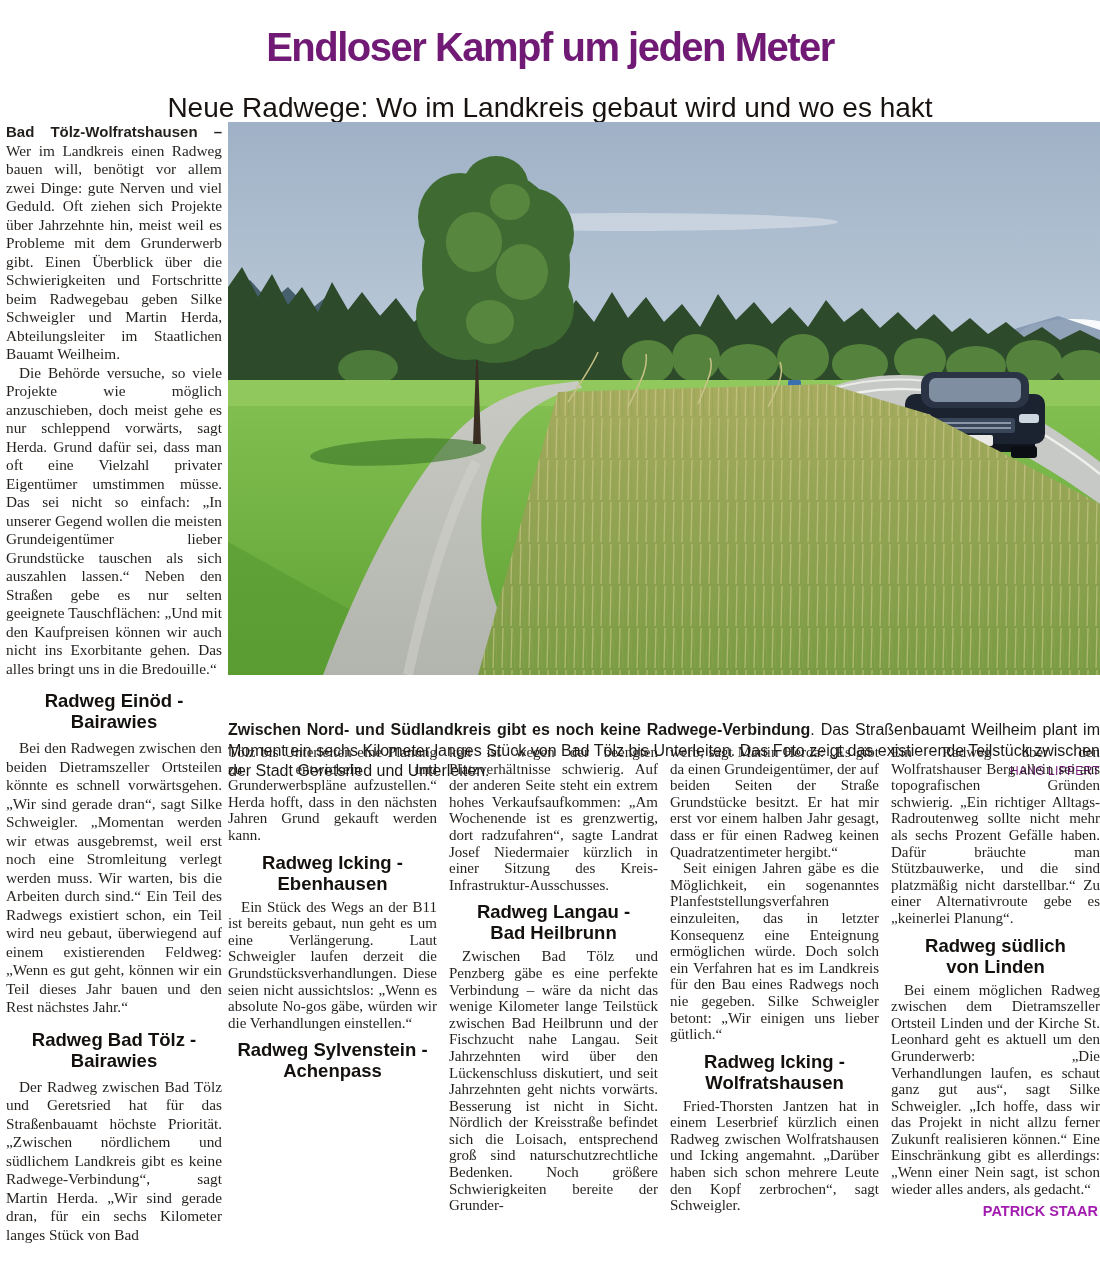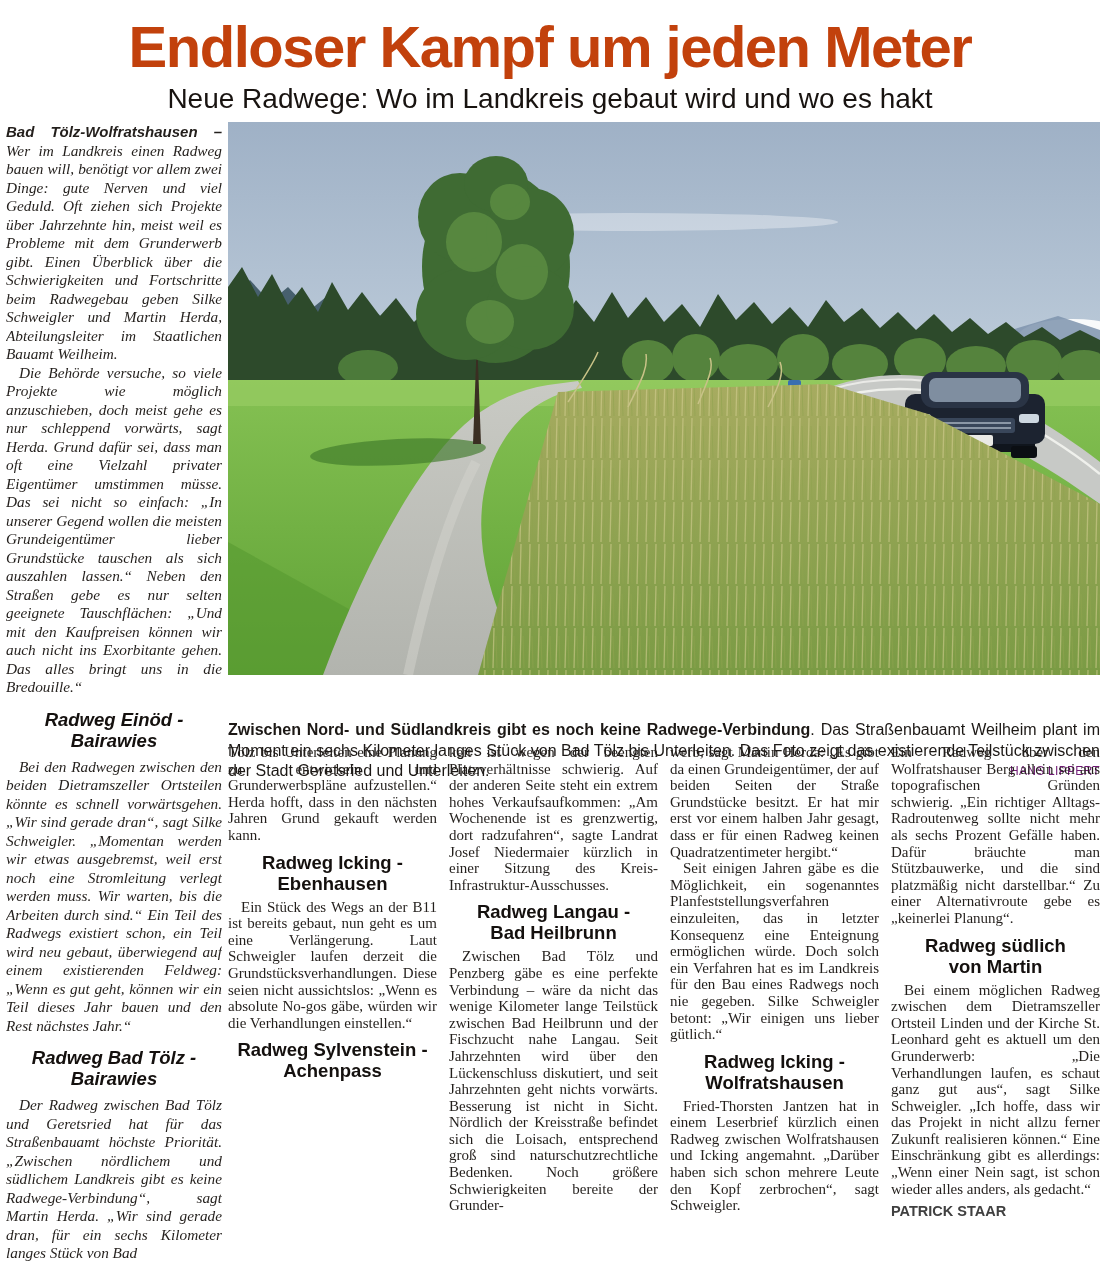--- a/index.html
+++ b/index.html
@@ -1,43 +1,43 @@
 <!DOCTYPE html>
 <html lang="de"><head>
 <meta charset="utf-8">
 <style>
   html,body { margin:0; padding:0; background:#ffffff; }
   #page { position:relative; width:1100px; height:1273px; background:#ffffff; overflow:hidden;
           font-family:"Liberation Serif", serif; color:#231f1c; }
 
   
   .headline { font-family:"Liberation Sans", sans-serif; font-weight:700;
-              font-size:58px; letter-spacing:-1.5px; line-height:66px;
-              text-align:center; margin:14px 0 3px; color:#c2410c; }
+              font-size:40px; letter-spacing:-1.5px; line-height:66px;
+              text-align:center; margin:14px 0 12px; color:#701a75; }
   .subheadline { font-family:"Liberation Sans", sans-serif; font-weight:400;
                  font-size:28px; line-height:32px; text-align:center;
                  margin:3px 0 0; color:#181310; }
 
   
-  #col1 { position:absolute; left:6px; top:123px; width:216px; height:1146px; overflow:hidden;font-style:italic; }
+  #col1 { position:absolute; left:6px; top:123px; width:216px; height:1146px; overflow:hidden; }
   #cols-bottom { position:absolute; left:228px; top:744px; width:872px; height:529px;
                  display:flex; gap:12px; }
   .bcol { width:209px; height:529px; overflow:hidden; }
 
   .body { font-family:"Liberation Serif", serif; font-size:15px; line-height:16.6px;
           text-align:justify; margin:0; hyphens:auto; -webkit-hyphens:auto; color:#231f1c; }
   #col1 .body { line-height:18.5px; font-size:15.3px; }
   .indent { text-indent:13px; }
   .lead b, .dateline { font-family:"Liberation Sans", sans-serif; font-weight:700; font-size:15px; }
   .subhead { font-family:"Liberation Sans", sans-serif; font-weight:700;
              font-size:18.5px; line-height:21px; text-align:center;
              margin:8px 0 5px; white-space:pre-line; color:#14100e; }
   #col1 .subhead { margin:12px 0 7px; }
   .byline { font-family:"Liberation Sans", sans-serif; font-weight:700; font-size:14.5px;
-            margin:6px 2px 0 0; color:#404040; }
+            text-align:right; margin:6px 2px 0 0; color:#a21caf; }
 
   
   #photo { position:absolute; left:228px; top:122px; width:872px; height:553px; }
   #photo svg { display:block; }
 
   
   #caption { position:absolute; left:228px; top:680px; width:872px; height:62px;
              font-family:"Liberation Sans", sans-serif; font-size:16px; line-height:20.5px;
              text-align:justify; color:#1c1815;margin-top:40px; }
   #caption b { font-weight:700; }
@@ -211,19 +211,19 @@
     <div class="bcol">
         <p class="body" lang="de">werb, sagt Martin Herda: „Es gibt da einen Grundeigentümer, der auf beiden Seiten der Straße Grundstücke besitzt. Er hat mir erst vor einem halben Jahr gesagt, dass er für einen Radweg keinen Quadratzentimeter hergibt.“</p>
         <p class="body indent" lang="de">Seit einigen Jahren gäbe es die Möglichkeit, ein sogenanntes Planfeststellungsverfahren einzuleiten, das in letzter Konsequenz eine Enteignung ermöglichen würde. Doch solch ein Verfahren hat es im Landkreis für den Bau eines Radwegs noch nie gegeben. Silke Schweigler betont: „Wir einigen uns lieber gütlich.“</p>
         <h3 class="subhead" lang="de">Radweg Icking -
 Wolfratshausen</h3>
         <p class="body indent" lang="de">Fried-Thorsten Jantzen hat in einem Leserbrief kürzlich einen Radweg zwischen Wolfratshausen und Icking angemahnt. „Darüber haben sich schon mehrere Leute den Kopf zerbrochen“, sagt Schweigler.</p>
       </div>
     <div class="bcol">
         <p class="body" lang="de">Ein Radweg über den Wolfratshauser Berg allein sei aus topografischen Gründen schwierig. „Ein richtiger Alltags-Radroutenweg sollte nicht mehr als sechs Prozent Gefälle haben. Dafür bräuchte man Stützbauwerke, und die sind platzmäßig nicht darstellbar.“ Zu einer Alternativroute gebe es „keinerlei Planung“.</p>
         <h3 class="subhead" lang="de">Radweg südlich
-von Martin</h3>
+von Linden</h3>
         <p class="body indent" lang="de">Bei einem möglichen Radweg zwischen dem Dietramszeller Ortsteil Linden und der Kirche St. Leonhard geht es aktuell um den Grunderwerb: „Die Verhandlungen laufen, es schaut ganz gut aus“, sagt Silke Schweigler. „Ich hoffe, dass wir das Projekt in nicht allzu ferner Zukunft realisieren können.“ Eine Einschränkung gibt es allerdings: „Wenn einer Nein sagt, ist schon wieder alles anders, als gedacht.“</p>
         <p class="byline" lang="de">PATRICK STAAR</p>
       </div>
   </div>
 
 </div>
 
 </body></html>

